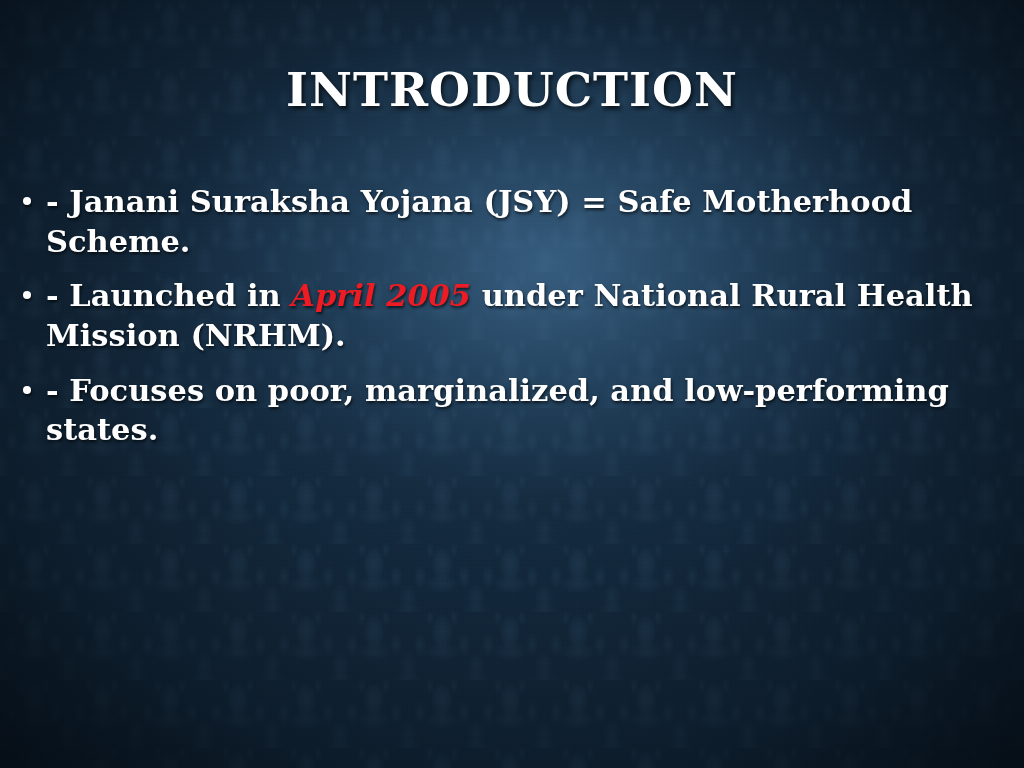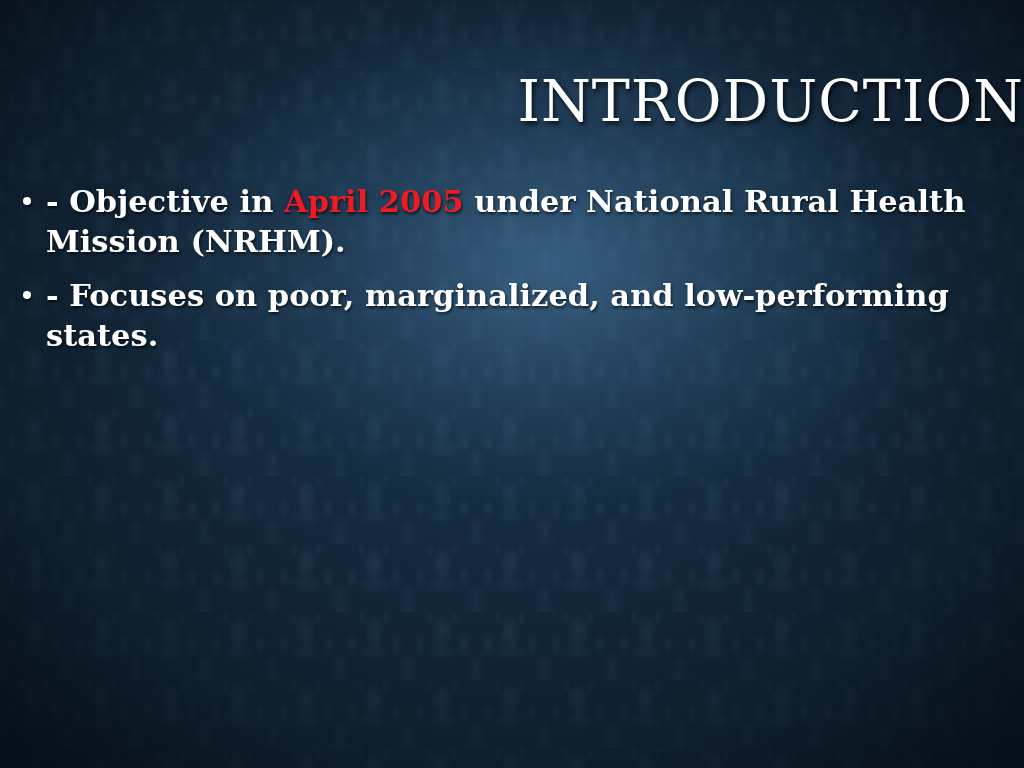--- a/index.html
+++ b/index.html
@@ -79,25 +79,25 @@
   .content {
     position: absolute;
     inset: 0;
   }
 
   #slide-title {
     position: absolute;
     top: 34px;
     left: 0;
     width: 100%;
-    text-align: right;
+    text-align: center;
     color: #ffffff;
     font-family: "DejaVu Serif", "Liberation Serif", serif;
-    font-weight: normal;
-    font-size: 57px;
+    font-weight: bold;
+    font-size: 47px;
     letter-spacing: 1px;
     line-height: 1.05;
     text-shadow: 2px 3px 4px rgba(0,0,0,0.72);
     white-space: nowrap;
   }
 
   #bullet-list {
     position: absolute;
     top: 182px;
     left: 16px;
@@ -128,35 +128,37 @@
     height: 8px;
     border-radius: 50%;
     background: #ffffff;
     box-shadow: 1px 2px 2px rgba(0,0,0,0.6);
   }
 
   .accent {
     color: #ED1C24;
     font-weight: bold;
     text-shadow: 1px 2px 3px rgba(0,0,0,0.70);
+    font-style: italic;
   }
 </style>
 </head>
 <body>
 
 <div id="slide">
 
   <div class="bg-layer bg-damask"></div>
   <div class="bg-layer bg-weave"></div>
   <div class="bg-layer bg-glow"></div>
   <div class="bg-layer bg-vignette"></div>
 
   <div class="content">
 
     <h1 id="slide-title">INTRODUCTION</h1>
 
     <ul id="bullet-list">
-        <li class="bullet-item"><span class="bullet-marker"></span><span>- Objective in </span><span class="accent">April 2005</span><span> under National Rural Health Mission (NRHM).</span></li>
+        <li class="bullet-item"><span class="bullet-marker"></span><span>- Janani Suraksha Yojana (JSY) = Safe Motherhood Scheme.</span></li>
+        <li class="bullet-item"><span class="bullet-marker"></span><span>- Launched in </span><span class="accent">April 2005</span><span> under National Rural Health Mission (NRHM).</span></li>
         <li class="bullet-item"><span class="bullet-marker"></span><span>- Focuses on poor, marginalized, and low-performing states.</span></li>
       </ul>
 
   </div>
 </div>
 
 </body></html>

